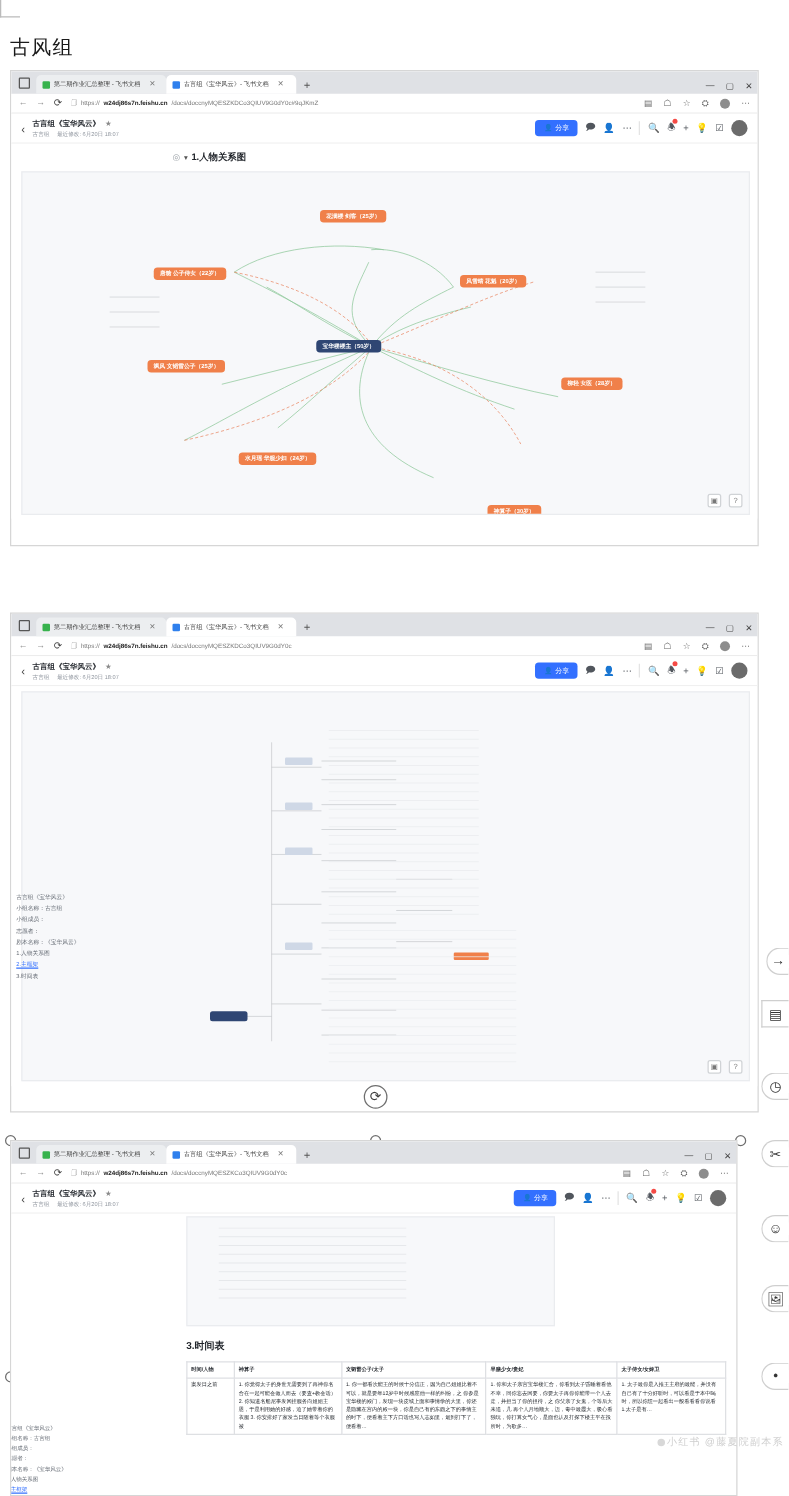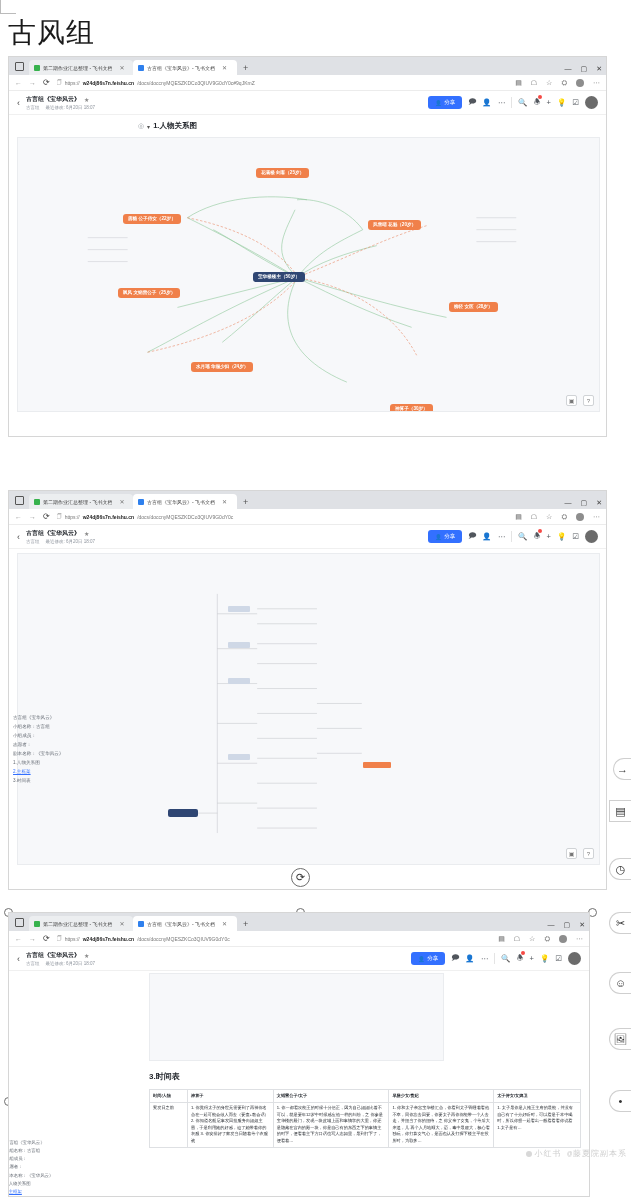--- a/index.html
+++ b/index.html
@@ -6,22 +6,22 @@
   html, body {
     width: 631px; height: 1197px;
     background: #ffffff;
     font-family: "Liberation Sans", "DejaVu Sans", sans-serif;
     overflow: hidden;
   }
   .page { position: relative; width: 631px; height: 1197px; background:#fff; }
 
   
   .doc-heading {
-    position:absolute; left:8px; top:14px;
-    font-size:28px; color:#1a1a1a; font-family:"Liberation Serif","DejaVu Serif",serif;
+    position:absolute; left:8px; top:28px;
+    font-size:16px; color:#1a1a1a; font-family:"Liberation Serif","DejaVu Serif",serif;
     letter-spacing:1px;
   }
   .corner-mark{ position:absolute; left:0; top:0; width:16px; height:14px;
      border-left:1px solid #bbb; border-bottom:1px solid #bbb; }
 
   
   .win { position:absolute; background:#ffffff; border:1px solid #d6d6d6; overflow:hidden; }
   .win .chrome-top { height:18px; background:#dfe1e5; position:relative; display:flex; align-items:flex-end; }
   .sq-icon { width:9px; height:9px; border:1.2px solid #555; margin:0 5px 4px 6px; border-radius:1px; flex:none;}
   .tab {
@@ -102,21 +102,21 @@
   .rtool.pill { border-radius:11px 0 0 11px; }
 
   
   .tbl { position:absolute; border-collapse:collapse; font-size:4.2px; color:#1f2329; background:#fff; }
   .tbl th, .tbl td { border:0.6px solid #dee0e3; padding:2.5px 3px; vertical-align:top; text-align:left;
      font-weight:normal; line-height:1.55; }
   .tbl th { font-weight:bold; white-space:nowrap; }
 
   
   .watermark { position:absolute; right:4px; bottom:38px; font-size:8px; color:#cfcfcf;
-     font-family:Liberation Mono, monospace; letter-spacing:1px; }
+     font-family:Liberation Sans, sans-serif; letter-spacing:1px; }
   .wm-dot { display:inline-block; width:6px;height:6px;border-radius:50%;background:#d8d8d8;margin-right:2px;vertical-align:middle;}
 </style>
 </head>
 <body>
 
 <div class="page">
 
   <div class="corner-mark"></div>
   <div class="doc-heading">古风组</div>
 

